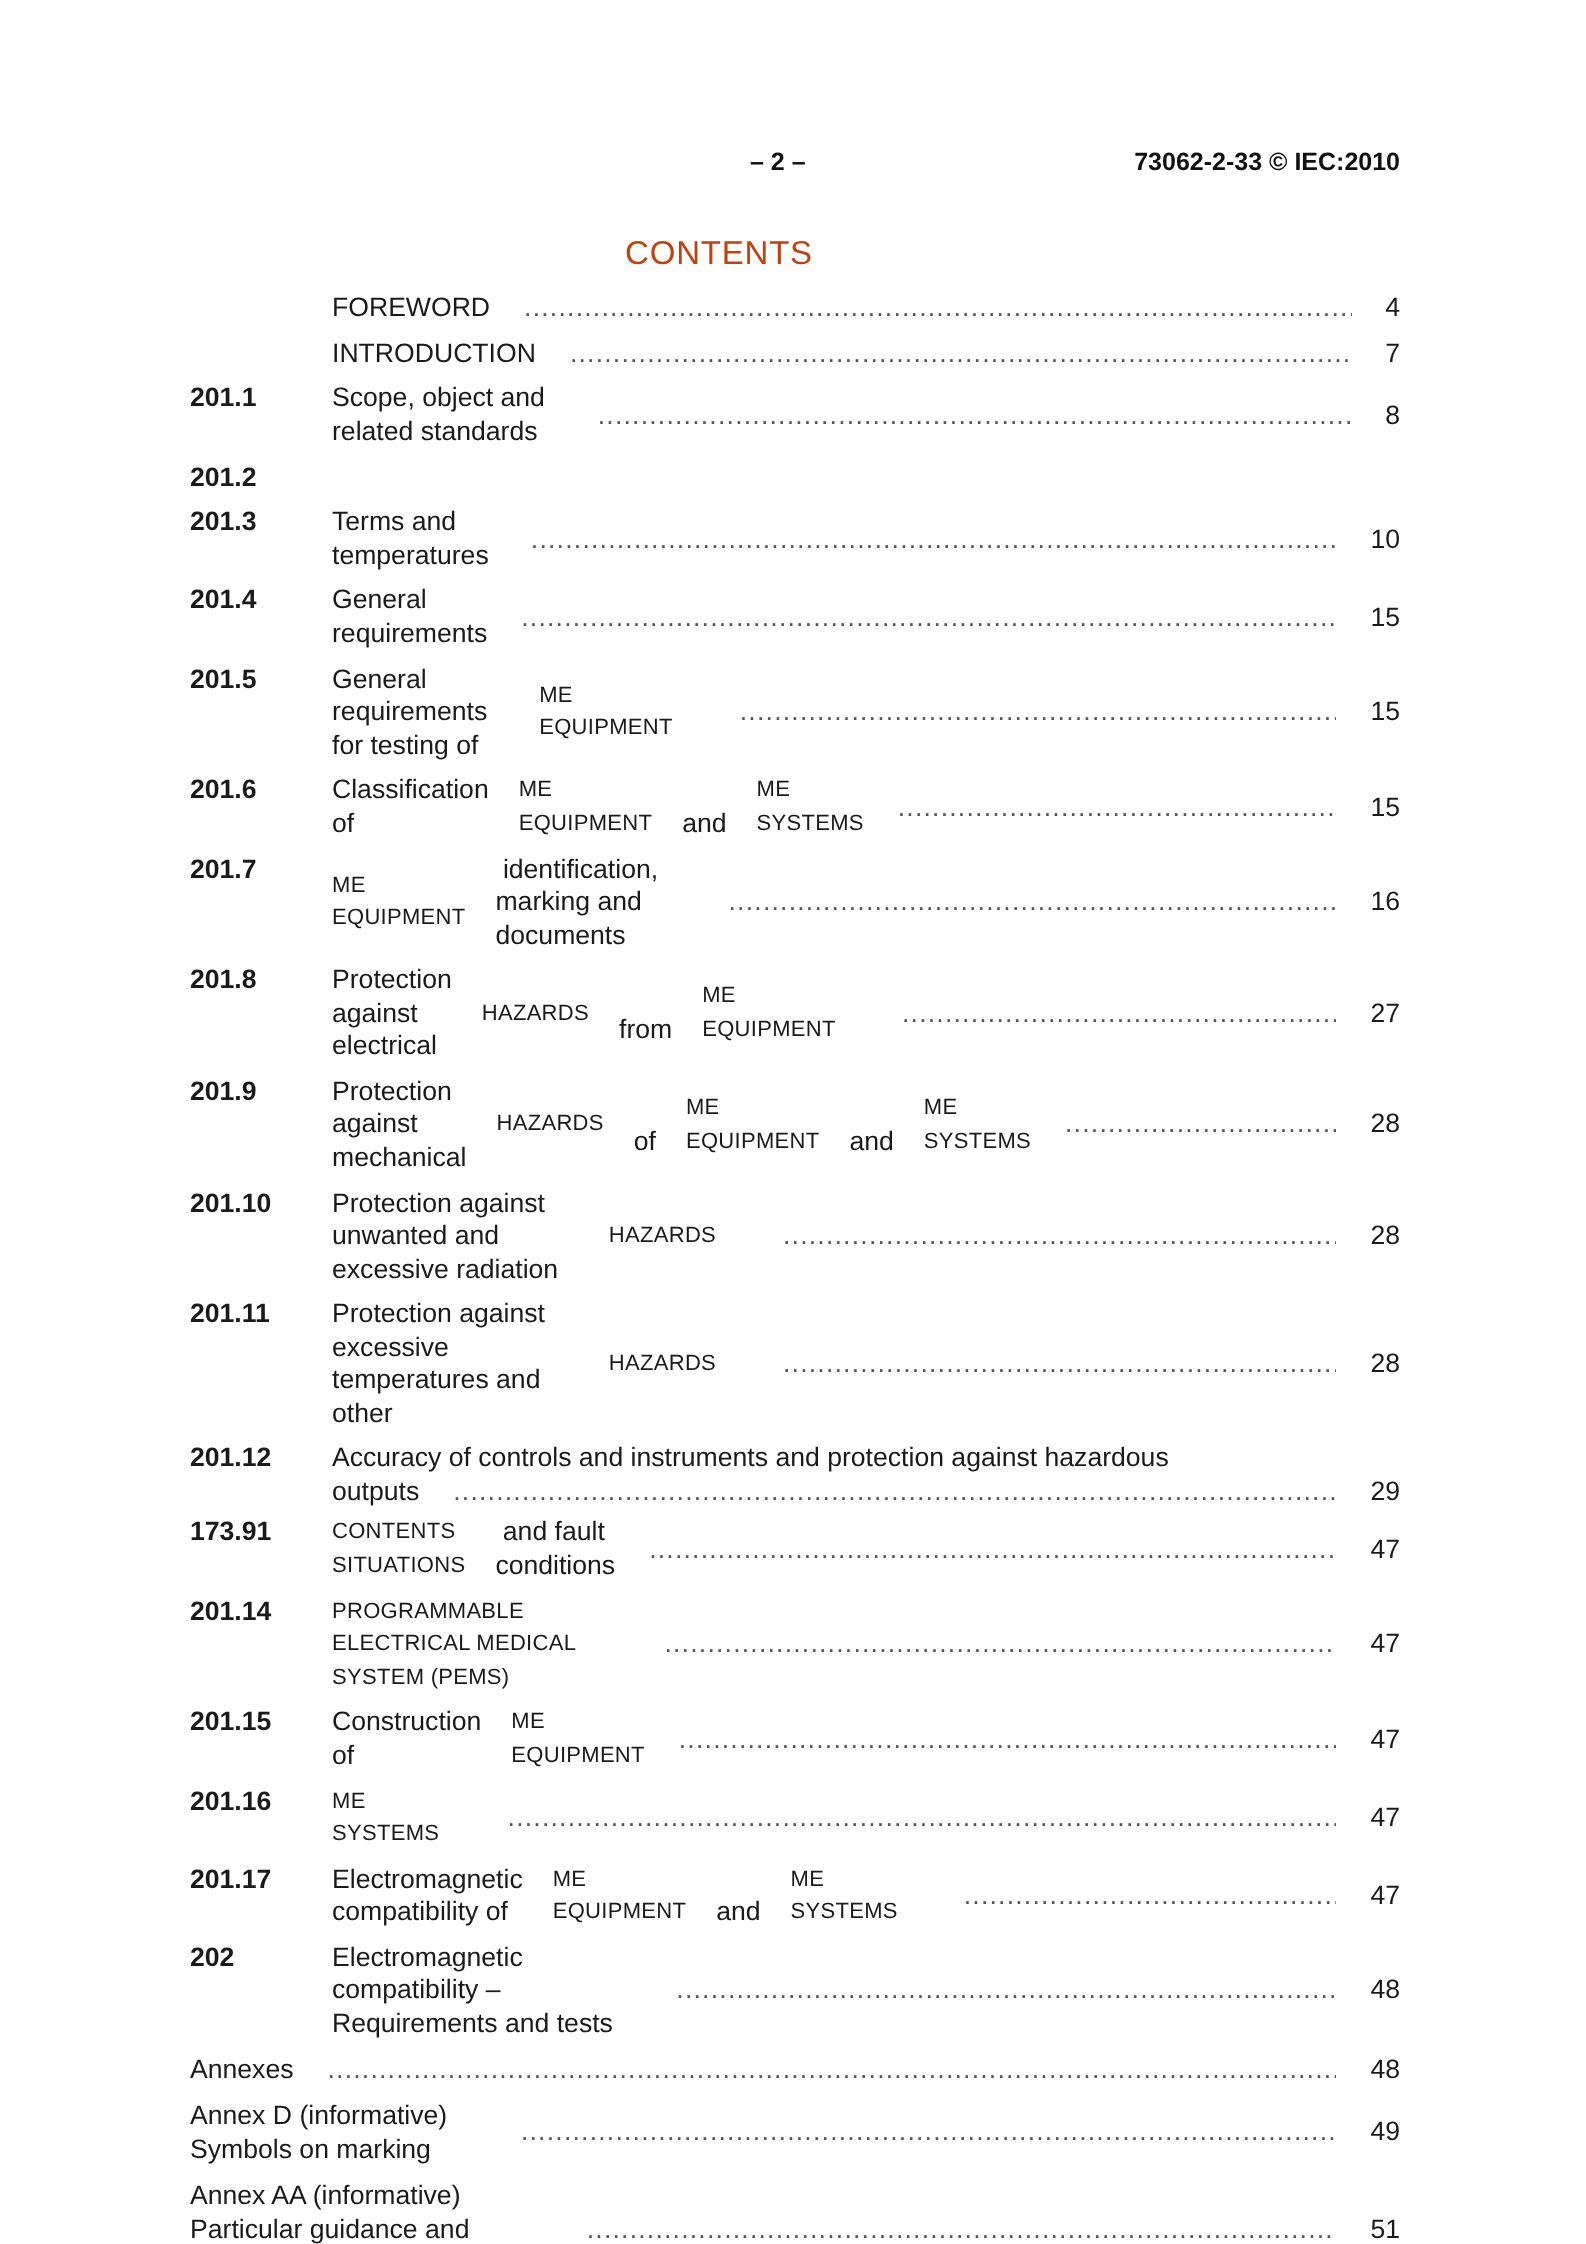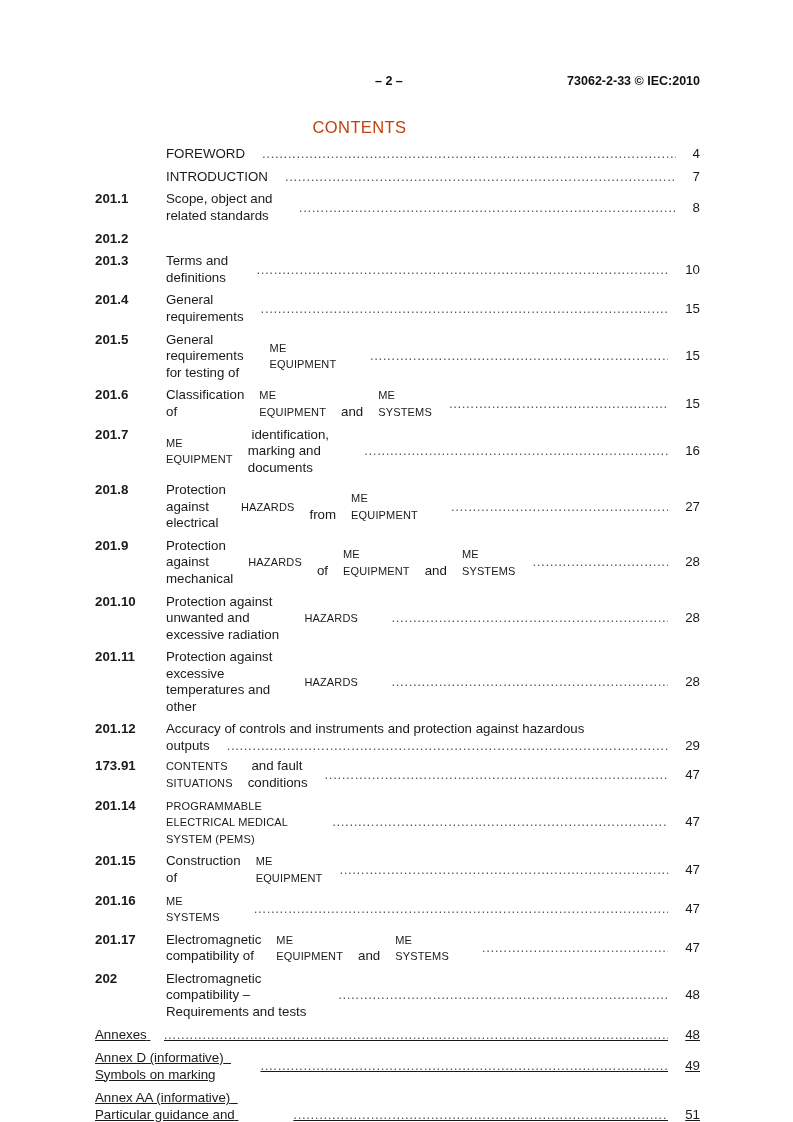--- a/index.html
+++ b/index.html
@@ -112,21 +112,21 @@
     white-space: pre;
     text-align: right;
     padding-left: 1px;
   }
 
   
   .sc {
     font-size: 11.0px;
     letter-spacing: 0.15px;
   }
-  .fig .body { width: 100%; text-decoration: underline; }
+  .fig .body { width: 100%; }
 </style>
 </head>
 <body>
 
 <div class="page">
 
   <div class="runhead">
     <span class="pagenum">– 2 –</span>
     <span class="docref">73062-2-33 © IEC:2010</span>
   </div>
@@ -171,21 +171,21 @@
       </div>
 
       <div class="row">
         <div class="num">201.2</div>
       </div>
 
       <div class="row">
         <div class="num">201.3</div>
         <div class="body">
           <div class="ln">
-            <span class="txt">Terms and definitions</span>
+            <span class="txt">Terms and temperatures</span>
             <span class="lead"></span>
             <span class="pg">10</span>
           </div>
         </div>
       </div>
 
       <div class="row">
         <div class="num">201.4</div>
         <div class="body">
           <div class="ln">

